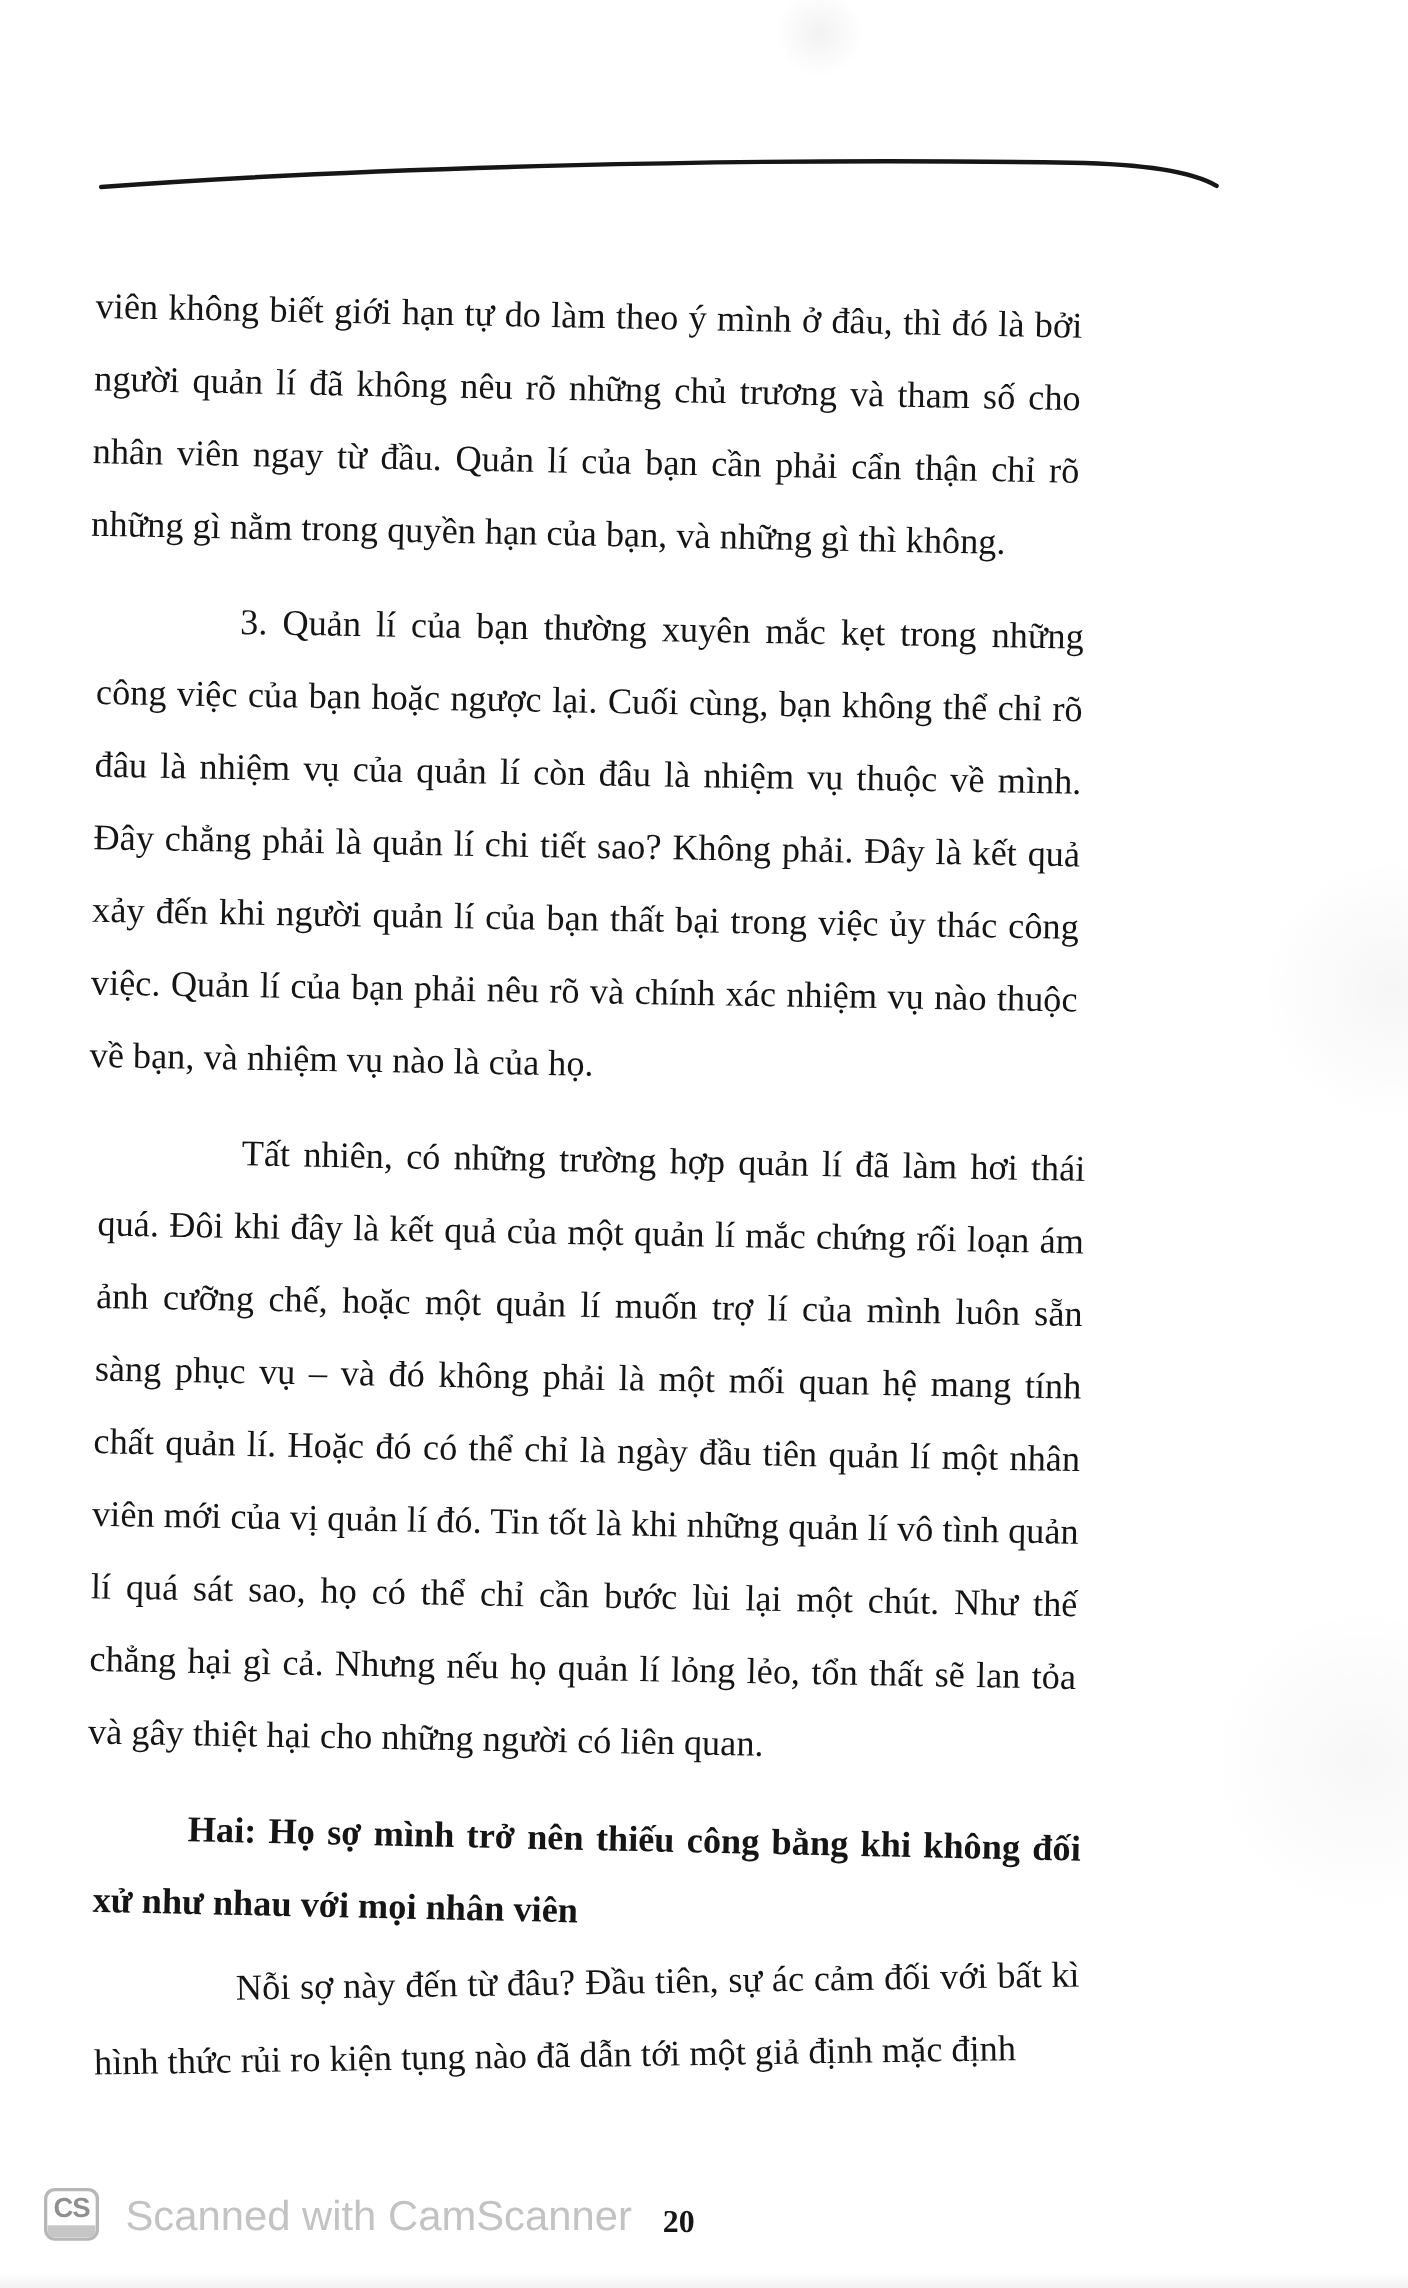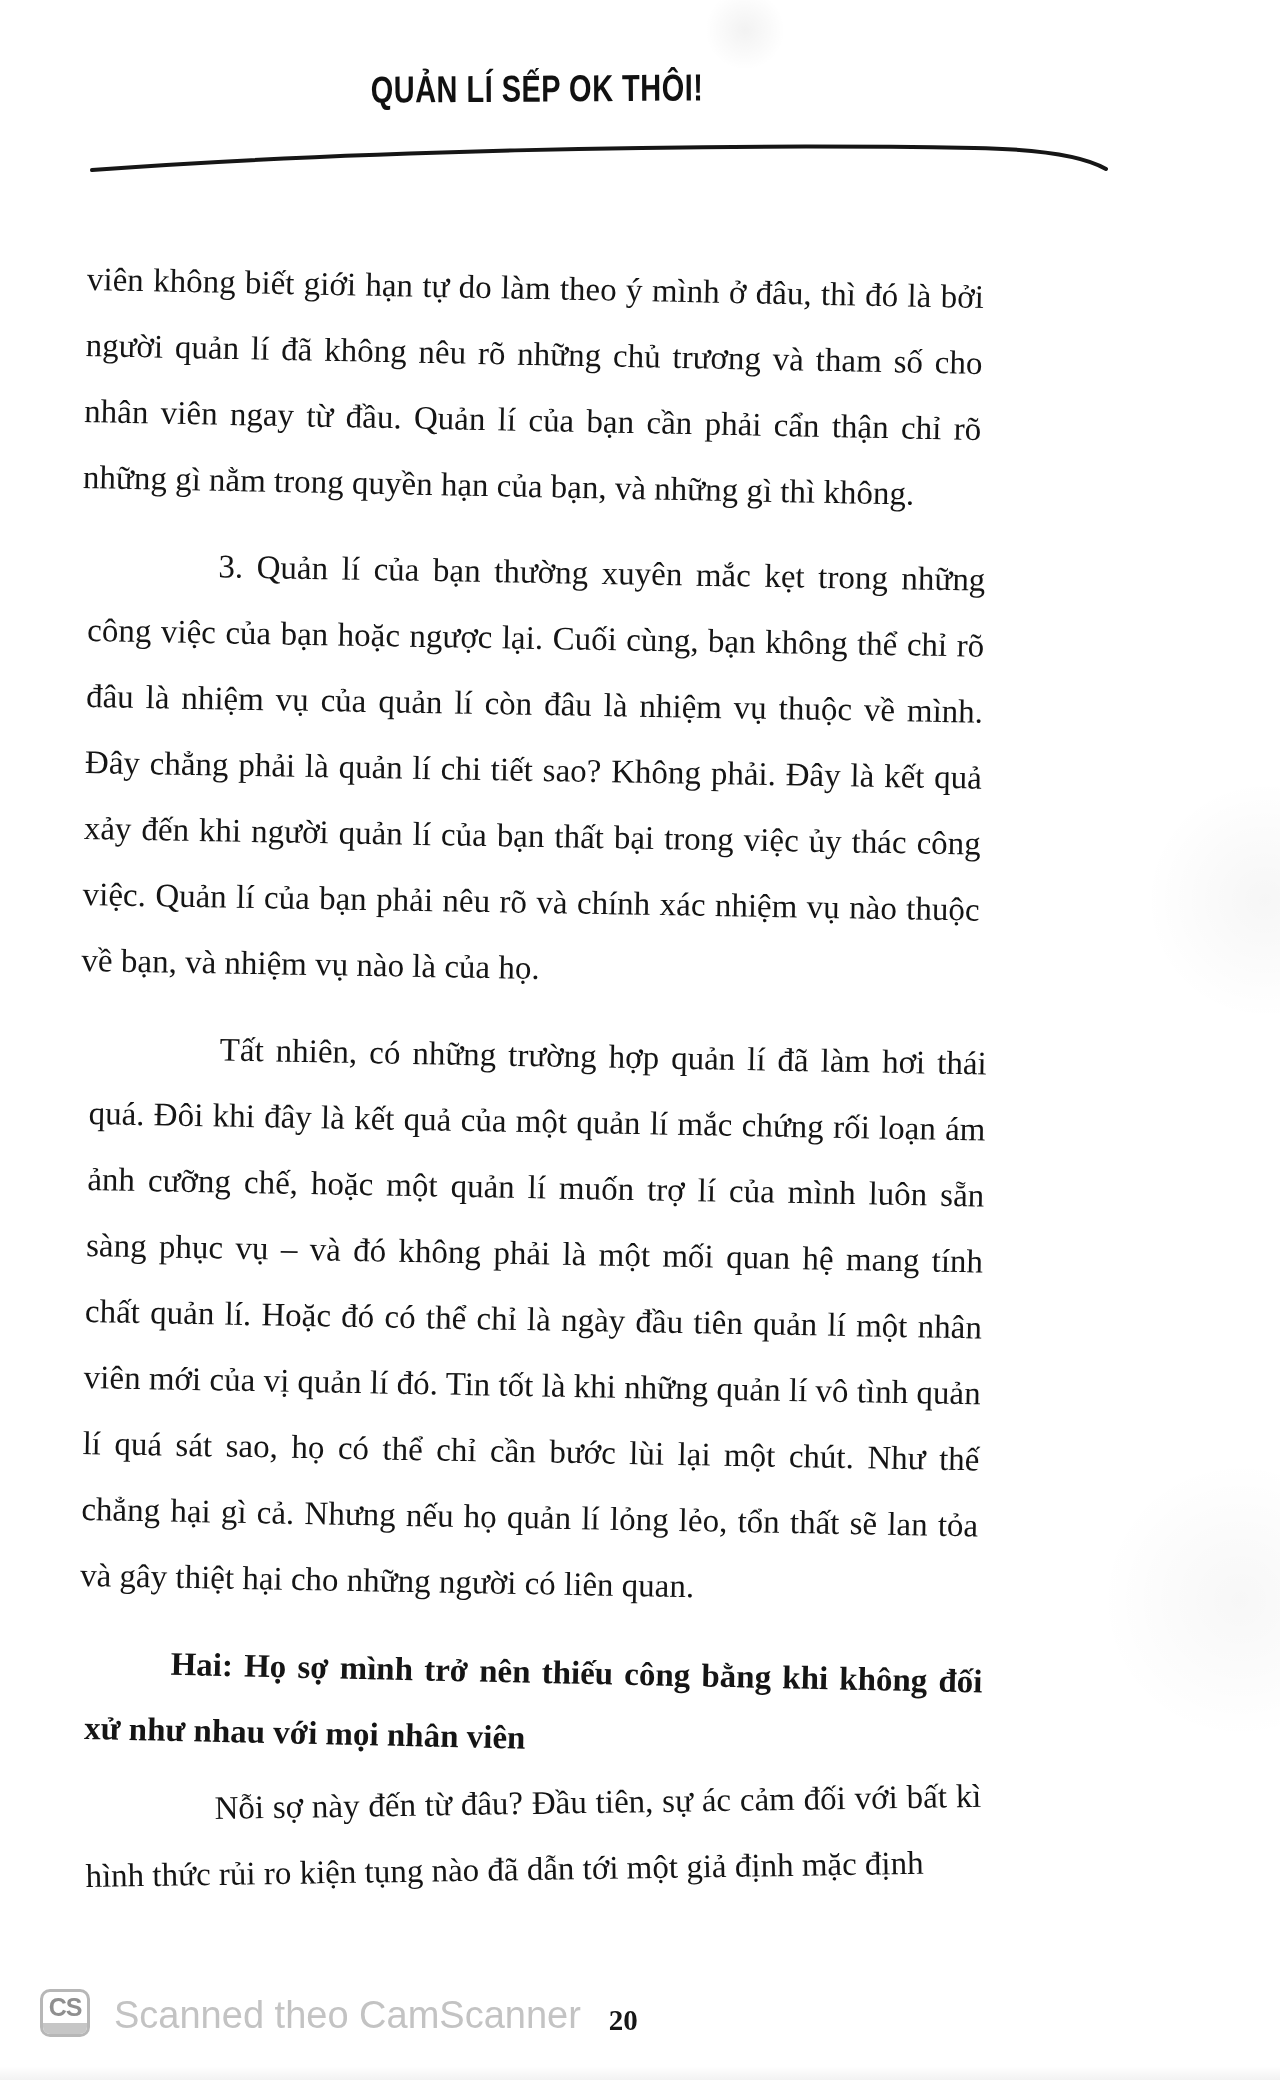--- a/index.html
+++ b/index.html
@@ -123,38 +123,35 @@
     font-weight: 700;
     font-size: 29px;
     color: #161616;
   }
 </style>
 </head>
 <body>
 
 <div class="sheet">
 
-  <div class="book-title">
-    <span class="stretch">QUẢN LÍ SẾP OK THÔI!</span>
-  </div>
 
   <svg class="header-rule" width="1030" height="40" viewBox="0 0 1030 40">
     <path d="M 8 30 C 250 12 600 3 890 8 C 950 9 998 15 1022 29" fill="none" stroke="#161616" stroke-width="4" stroke-linecap="round"></path>
   </svg>
 
   <div class="text-block">
     <p class="tilt-a">viên không biết giới hạn tự do làm theo ý mình ở đâu, thì đó là bởi người quản lí đã không nêu rõ những chủ trương và tham số cho nhân viên ngay từ đầu. Quản lí của bạn cần phải cẩn thận chỉ rõ những gì nằm trong quyền hạn của bạn, và những gì thì không.</p>
     <p class="indent tilt-b">3. Quản lí của bạn thường xuyên mắc kẹt trong những công việc của bạn hoặc ngược lại. Cuối cùng, bạn không thể chỉ rõ đâu là nhiệm vụ của quản lí còn đâu là nhiệm vụ thuộc về mình. Đây chẳng phải là quản lí chi tiết sao? Không phải. Đây là kết quả xảy đến khi người quản lí của bạn thất bại trong việc ủy thác công việc. Quản lí của bạn phải nêu rõ và chính xác nhiệm vụ nào thuộc về bạn, và nhiệm vụ nào là của họ.</p>
     <p class="indent tilt-c">Tất nhiên, có những trường hợp quản lí đã làm hơi thái quá. Đôi khi đây là kết quả của một quản lí mắc chứng rối loạn ám ảnh cưỡng chế, hoặc một quản lí muốn trợ lí của mình luôn sẵn sàng phục vụ – và đó không phải là một mối quan hệ mang tính chất quản lí. Hoặc đó có thể chỉ là ngày đầu tiên quản lí một nhân viên mới của vị quản lí đó. Tin tốt là khi những quản lí vô tình quản lí quá sát sao, họ có thể chỉ cần bước lùi lại một chút. Như thế chẳng hại gì cả. Nhưng nếu họ quản lí lỏng lẻo, tổn thất sẽ lan tỏa và gây thiệt hại cho những người có liên quan.</p>
     <h2 class="tilt-h">Hai: Họ sợ mình trở nên thiếu công bằng khi không đối xử như nhau với mọi nhân viên</h2>
     <p class="indent tilt-d">Nỗi sợ này đến từ đâu? Đầu tiên, sự ác cảm đối với bất kì hình thức rủi ro kiện tụng nào đã dẫn tới một giả định mặc định</p>
   </div>
 
   <div class="footer">
     <div class="cs-logo">
       <span class="cs-text">CS</span>
       <span class="cs-base"></span>
     </div>
-    <span class="wm-text">Scanned theo CamScanner</span>
+    <span class="wm-text">Scanned with CamScanner</span>
     <span class="page-num">20</span>
   </div>
 
 </div>
 
 </body></html>

